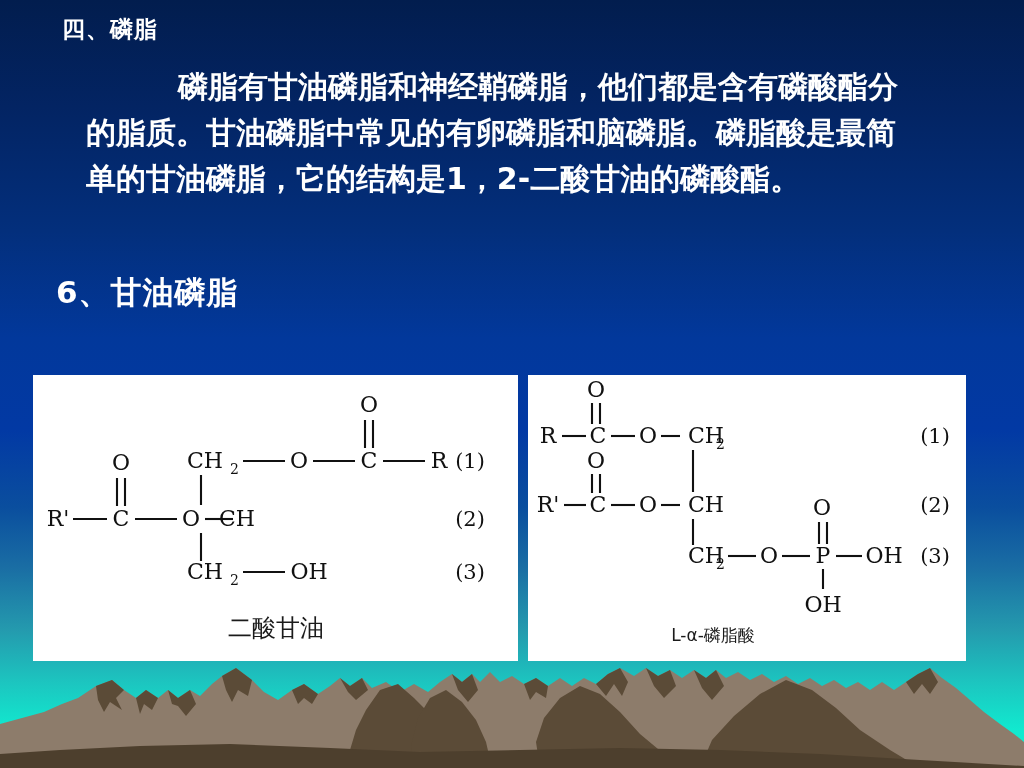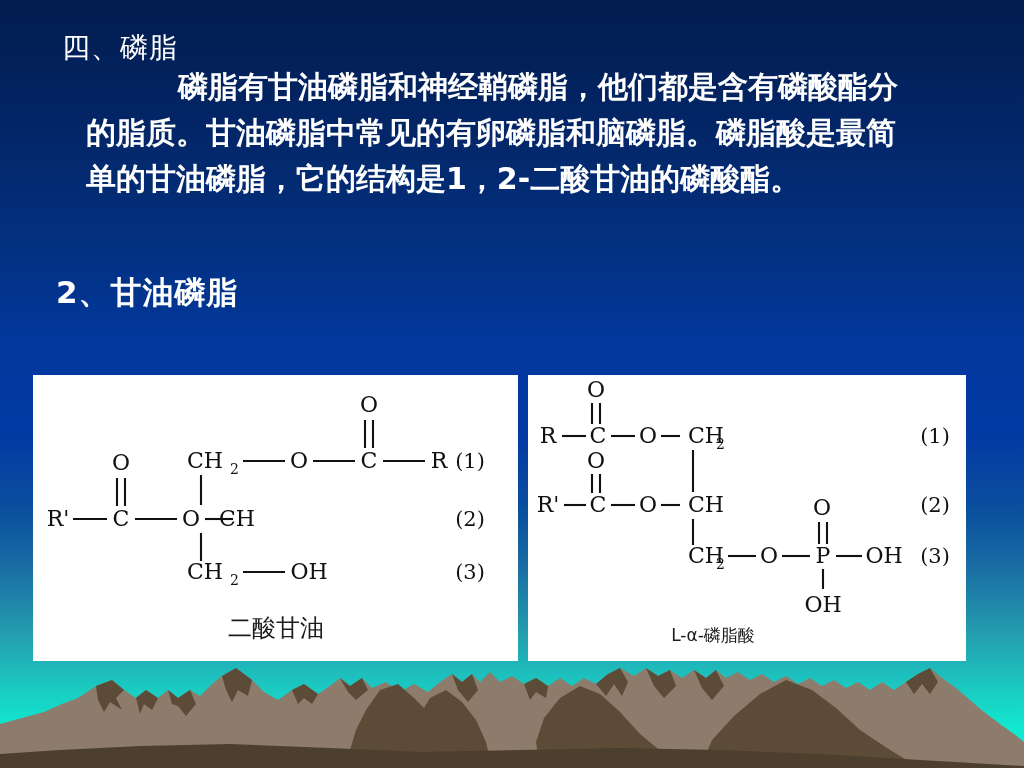--- a/index.html
+++ b/index.html
@@ -34,25 +34,25 @@
     left: 0;
     bottom: 0;
     width: 1024px;
     height: 130px;
   }
 
   
   .slide-title {
     position: absolute;
     left: 62px;
-    top: 29px;
+    top: 14px;
     color: #ffffff;
     font-family: "DejaVu Sans", "Liberation Sans", sans-serif;
-    font-size: 28px;
-    font-weight: 400;
+    font-size: 23px;
+    font-weight: 700;
     letter-spacing: 1px;
     white-space: nowrap;
   }
   .body-text {
     position: absolute;
     left: 86px;
     top: 64px;
     width: 832px;
     color: #ffffff;
     font-family: "DejaVu Sans", "Liberation Sans", sans-serif;
@@ -150,21 +150,21 @@
     <path fill="#5b4b37" d="M760,56 L786,42 L812,52 L836,70 L860,92 L890,112 L920,130 L700,130 L712,102 L734,78 Z"></path>
 
     <path fill="#4d3f2d" d="M0,130 L0,116 L60,112 L140,108 L230,106 L330,110 L420,114 L520,112
          L620,110 L720,112 L820,116 L920,122 L1024,128 L1024,130 Z"></path>
   </svg>
 
   <div class="slide-title">四、磷脂</div>
 
   <div class="body-text">磷脂有甘油磷脂和神经鞘磷脂，他们都是含有磷酸酯分的脂质。甘油磷脂中常见的有卵磷脂和脑磷脂。磷脂酸是最简单的甘油磷脂，它的结构是1，2-二酸甘油的磷酸酯。</div>
 
-  <div class="sub-heading">2、甘油磷脂</div>
+  <div class="sub-heading">6、甘油磷脂</div>
 
   <div class="panel" id="panel-left">
     <svg viewBox="0 0 485 286" preserveAspectRatio="none">
 
       <text class="atom" x="172" y="93" text-anchor="middle">CH</text>
       <text class="atom-sub" x="197" y="99">2</text>
       <line class="bond" x1="210" y1="86" x2="252" y2="86"></line>
       <text class="atom" x="266" y="93" text-anchor="middle">O</text>
       <line class="bond" x1="280" y1="86" x2="322" y2="86"></line>
       <text class="atom" x="336" y="93" text-anchor="middle">C</text>

